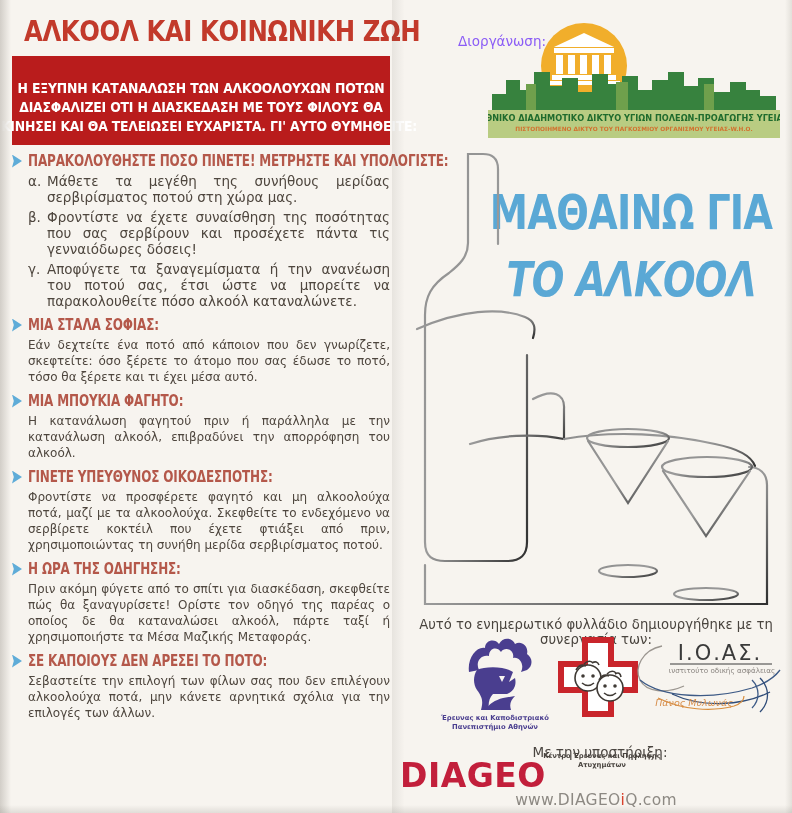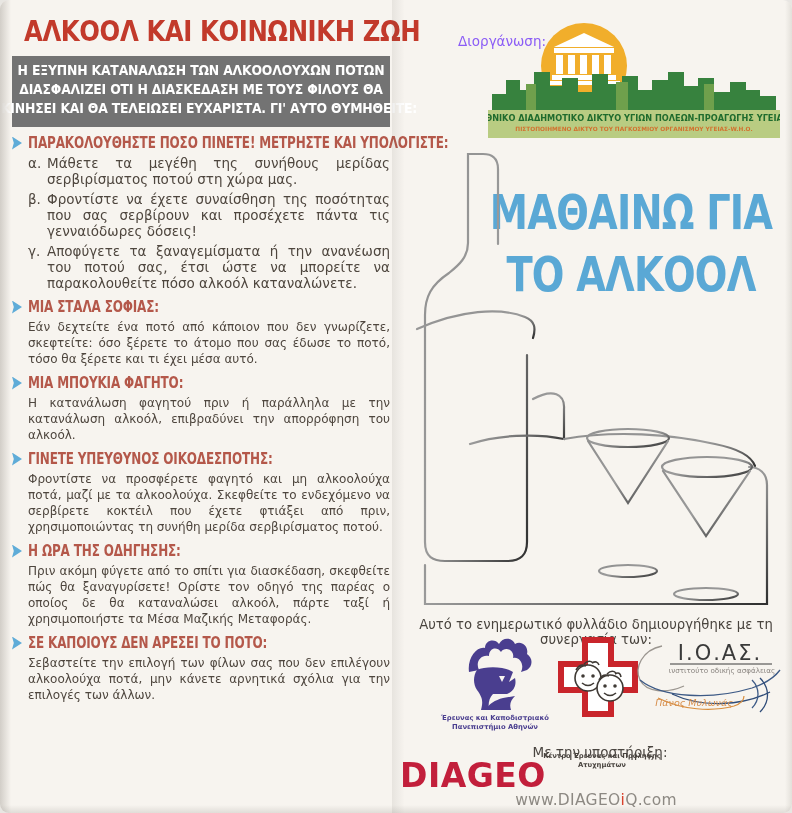--- a/index.html
+++ b/index.html
@@ -1,40 +1,39 @@
 <!DOCTYPE html>
 <html><head>
 <meta charset="utf-8">
 <style>
   html,body{margin:0;padding:0;background:#e8e6e2;}
   .page{
     position:relative;width:792px;height:813px;overflow:hidden;
     background:#f7f4ef;
     font-family:"DejaVu Sans","Liberation Sans",sans-serif;
     color:#4e463e;
-    border-radius:9px;
   }
   
   .edge-left{position:absolute;left:0;top:0;bottom:0;width:11px;
     background:linear-gradient(to right,#d2cec8,rgba(210,206,200,0));z-index:9;}
   .edge-right{position:absolute;right:0;top:0;bottom:0;width:7px;
     background:linear-gradient(to left,#e3e0da,rgba(227,224,218,0));z-index:9;}
   .edge-bottom{position:absolute;left:0;right:0;bottom:0;height:8px;
     background:linear-gradient(to top,rgba(120,115,108,.18),rgba(120,115,108,0));z-index:9;}
   .fold{position:absolute;left:392px;top:0;bottom:0;width:18px;
     background:linear-gradient(to right,rgba(90,85,78,.10),rgba(90,85,78,0) 70%);z-index:8;}
 
   
   .left{position:absolute;left:12px;top:12px;width:378px;}
   .main-title{
     margin:2px 0 8px 12px;color:#c23a2b;font-weight:bold;font-size:29px;
     white-space:nowrap;display:inline-block;transform:scaleX(.84);transform-origin:left center;
     letter-spacing:-.5px;
   }
-  .intro-box{background:#737373;padding:6px 4px 8px 4px;margin-bottom:6px;}
+  .intro-box{background:#b91c1c;padding:24px 4px 8px 4px;margin-bottom:6px;}
   .intro-line{position:relative;height:19px;}
   .intro-line>span{
     position:absolute;left:50%;top:0;white-space:nowrap;
     transform:translateX(-50%) scaleX(.92);transform-origin:center;
     color:#fff;font-weight:bold;font-size:13.5px;letter-spacing:-.2px;
   }
   .section{margin-top:7px;}
   .sec-head{display:flex;align-items:center;gap:6px;margin-bottom:3px;}
   .arrow{width:10px;height:13px;background:#5facd8;flex:0 0 auto;
     clip-path:polygon(0 0,100% 50%,0 100%,18% 50%);}
@@ -180,21 +179,21 @@
       </g>
       <rect x="0" y="96" width="292" height="28" fill="#b9cc82"></rect>
       <text x="146" y="107" text-anchor="middle" font-size="8.2" font-weight="bold" fill="#1f6b2d">ΕΘΝΙΚΟ ΔΙΑΔΗΜΟΤΙΚΟ ΔΙΚΤΥΟ ΥΓΙΩΝ ΠΟΛΕΩΝ-ΠΡΟΑΓΩΓΗΣ ΥΓΕΙΑΣ</text>
       <text x="146" y="117" text-anchor="middle" font-size="5.8" font-weight="bold" fill="#d2722f">ΠΙΣΤΟΠΟΙΗΜΕΝΟ ΔΙΚΤΥΟ ΤΟΥ ΠΑΓΚΟΣΜΙΟΥ ΟΡΓΑΝΙΣΜΟΥ ΥΓΕΙΑΣ-W.H.O.</text>
     </svg>
 
     <div class="big-title" style="top:184px;">
       <div class="line">
           <span>ΜΑΘΑΙΝΩ ΓΙΑ</span>
         </div>
-      <div class="line" style="">
+      <div class="line" style="margin-top:5px;font-style:italic;">
           <span>ΤΟ ΑΛΚΟΟΛ</span>
         </div>
     </div>
 
     <svg class="lineart" width="375" height="470" viewBox="0 0 375 470">
       <defs>
         <linearGradient id="lg" x1="0" y1="0" x2="1" y2="1">
           <stop offset="0" stop-color="#8f8f8f"></stop>
           <stop offset="0.5" stop-color="#9a9a9a"></stop>
           <stop offset="1" stop-color="#2f2f2f"></stop>

